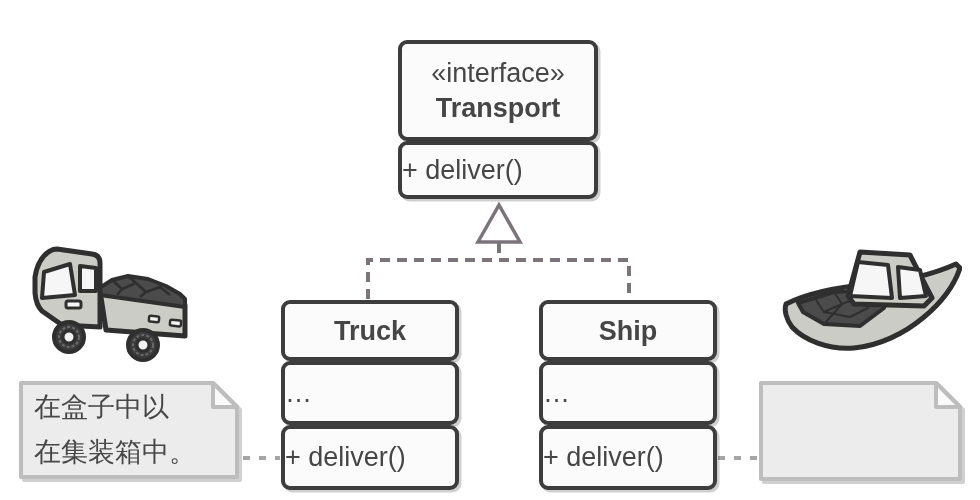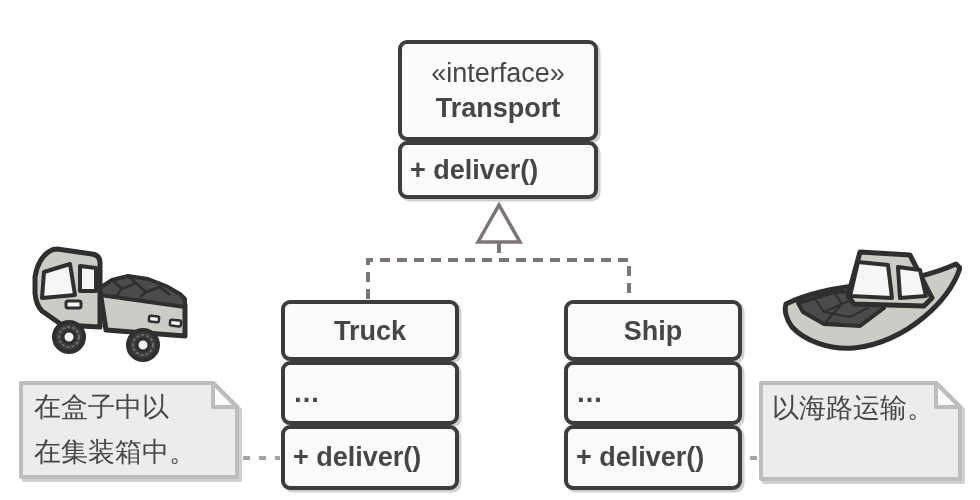--- a/index.html
+++ b/index.html
@@ -12,31 +12,31 @@
   .compartment{
     box-sizing:border-box;
     background:var(--box_fill);
     border:4px solid var(--box_border);
     border-radius:9px;
     box-shadow:2.5px 2.5px 0 rgba(40,40,40,.22);
     display:flex;align-items:center;
     color:var(--text);
   }
   .comp-center{flex-direction:column;justify-content:center;}
-  .comp-left{justify-content:flex-start;padding-left:8px;font-weight:bold;}
+  .comp-left{justify-content:flex-start;padding-left:0;}
   .stereotype{font-size:27px;font-weight:400;line-height:34px;}
   .class-name{font-size:27px;font-weight:700;line-height:36px;}
   .member{font-size:27px;}
 
   .class-transport{left:398px;top:40px;width:200px;}
   .transport-header{height:101px;text-align:center;}
   .transport-method{height:58px;}
 
   .class-truck{left:281px;top:300px;width:178px;}
-  .class-ship{left:564px;top:300px;width:178px;text-align:center;}
+  .class-ship{left:539px;top:300px;width:178px;text-align:center;}
   .title-comp{height:61px;}
   .fields-comp{height:64px;}
   .methods-comp{height:65px;}
 
   
   .note{position:absolute;}
   .note svg{position:absolute;left:0;top:0;filter:drop-shadow(3px 3px 0 rgba(40,40,40,.22));}
   .note-body{position:absolute;font-size:27px;line-height:45px;color:var(--note_text);white-space:nowrap;}
   .note-line{display:block;}
   .note-truck{left:18px;top:380px;width:222px;height:100px;}
@@ -147,17 +147,16 @@
       <span class="note-line">在集装箱中。</span>
     </div>
   </div>
 
   <div class="note note-ship">
     <svg width="205" height="102" viewBox="0 0 205 102">
       <path d="M3,3 H178 L202,27 V99 H3 Z" style="fill:var(--note_fill);stroke:var(--note_border);stroke-width:4;stroke-linejoin:round;"></path>
       <path d="M178,3 L178,27 L202,27 Z" style="fill:var(--note_fold);stroke:var(--note_border);stroke-width:4;stroke-linejoin:round;"></path>
     </svg>
     <div class="note-body">
-      <span class="note-line">以海路运输。</span>
     </div>
   </div>
 
 </div>
 
 </body></html>

